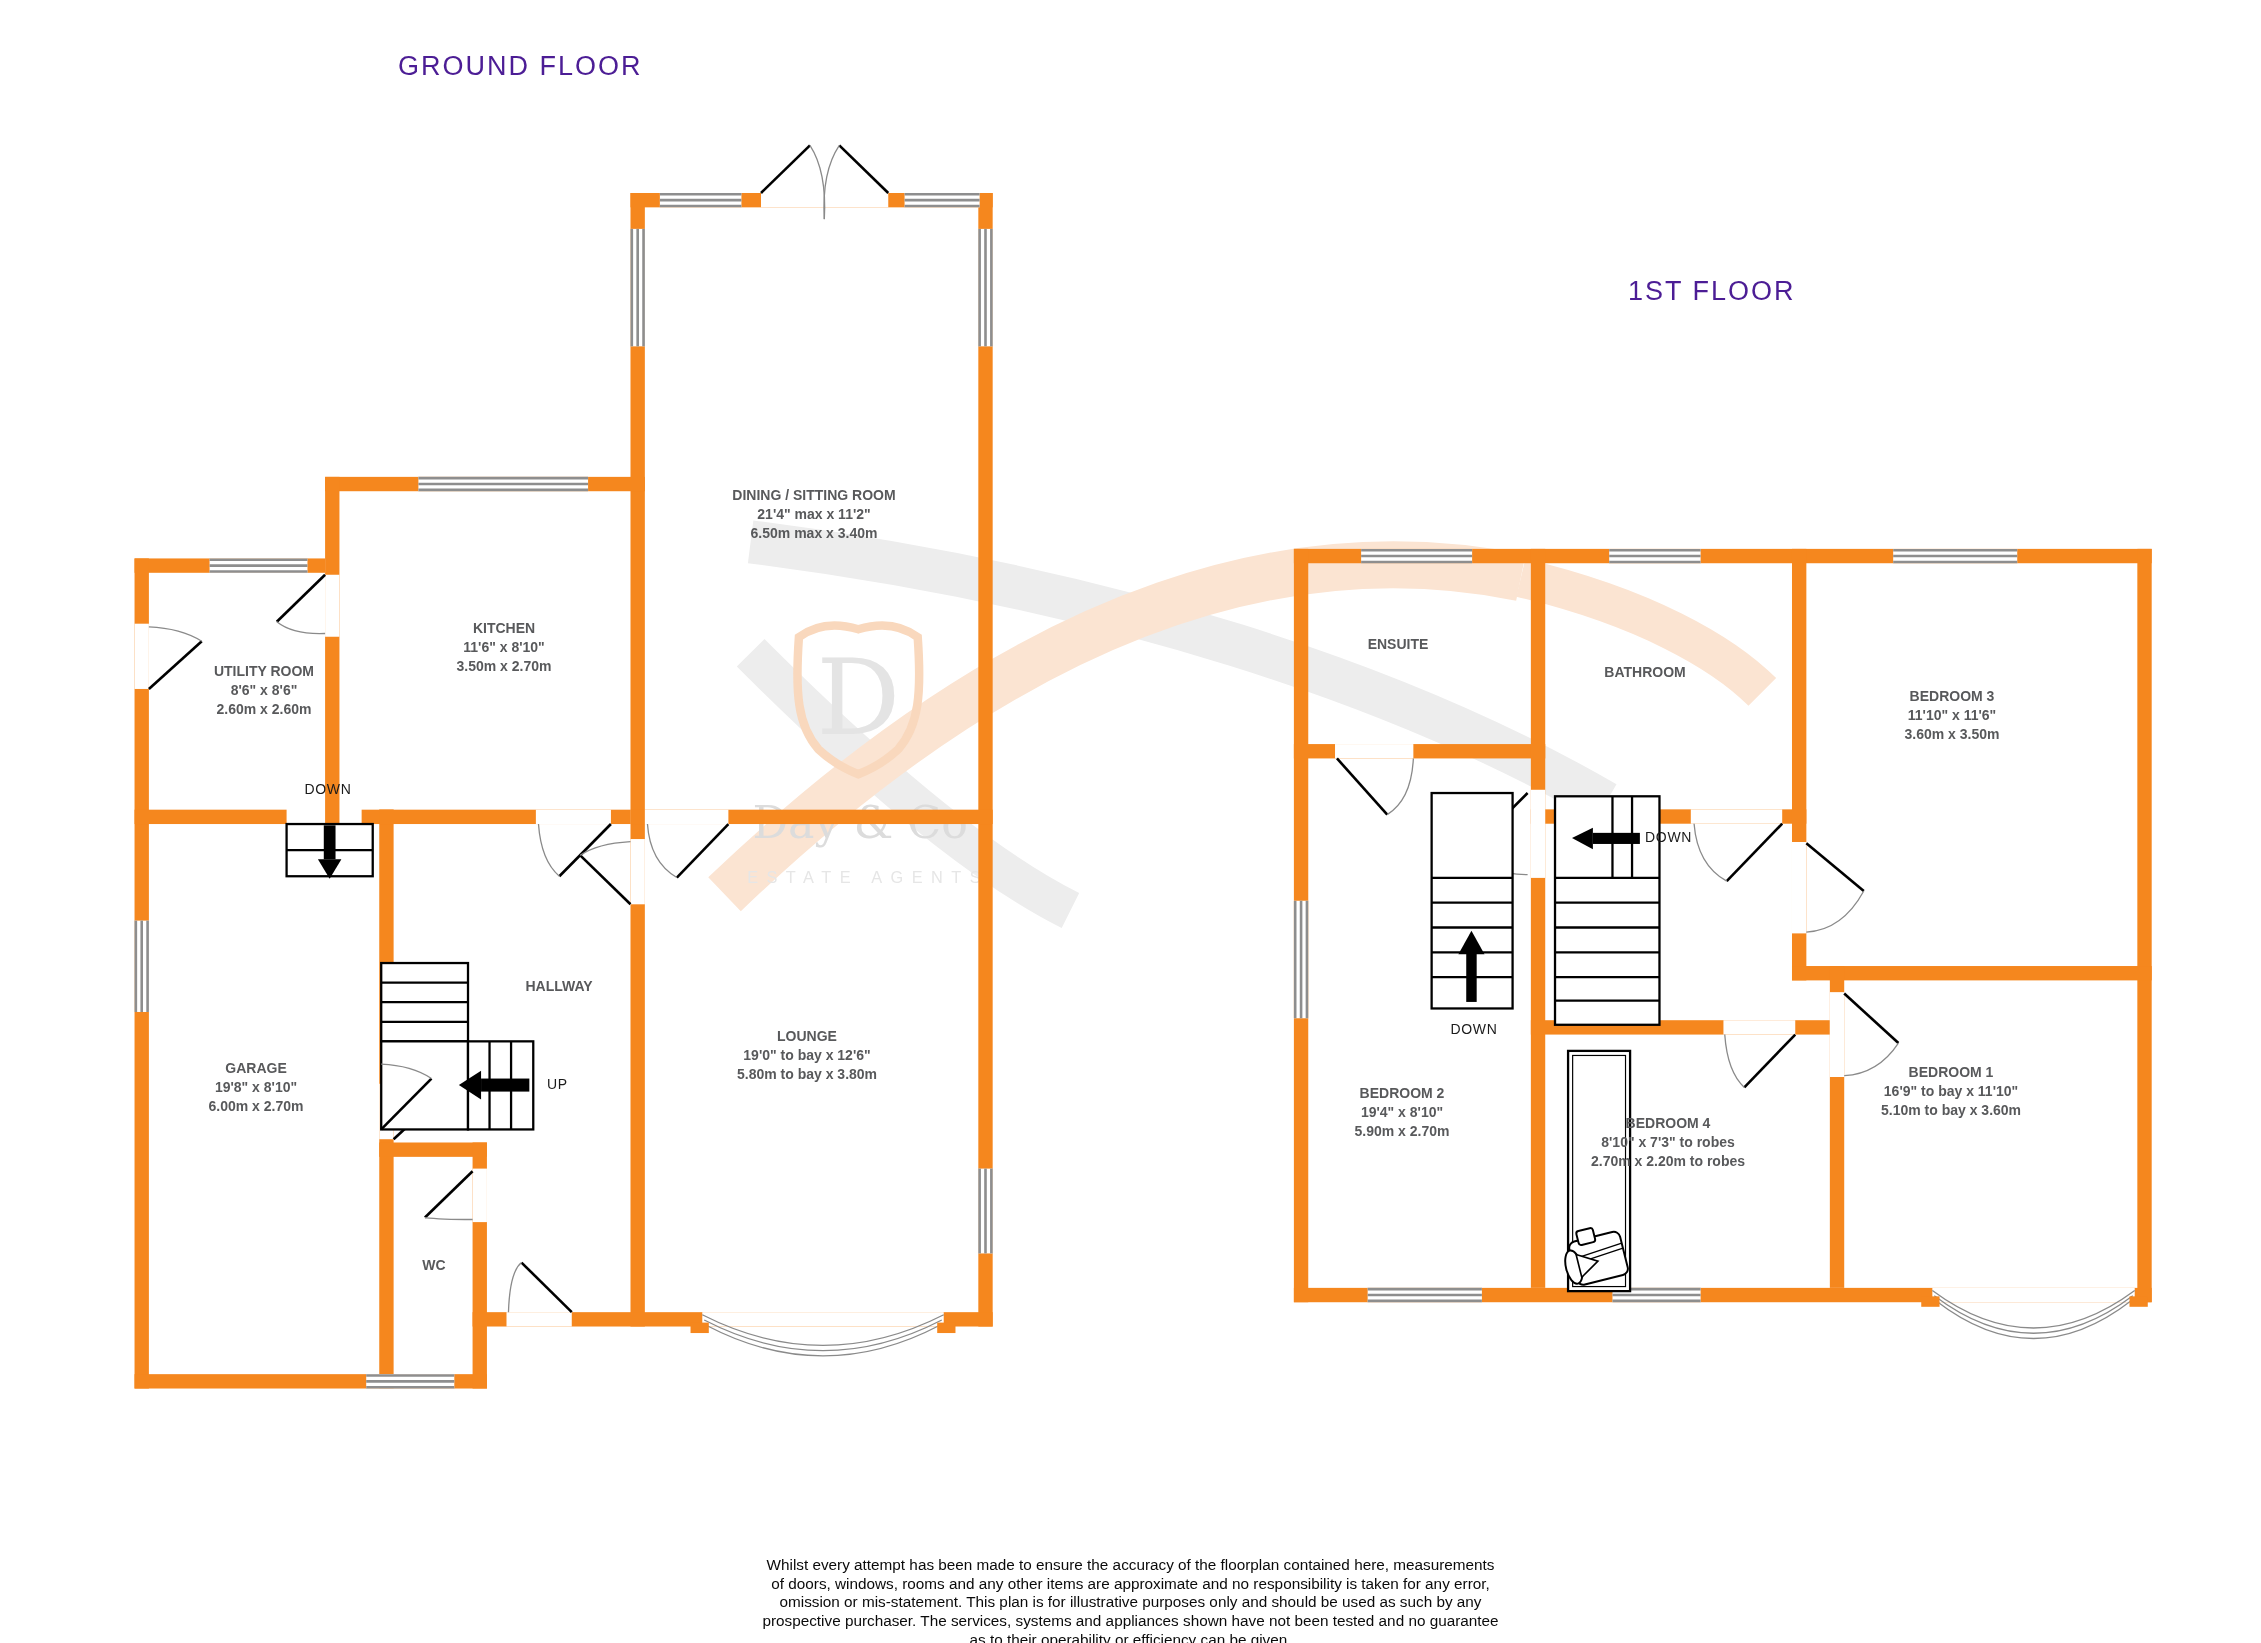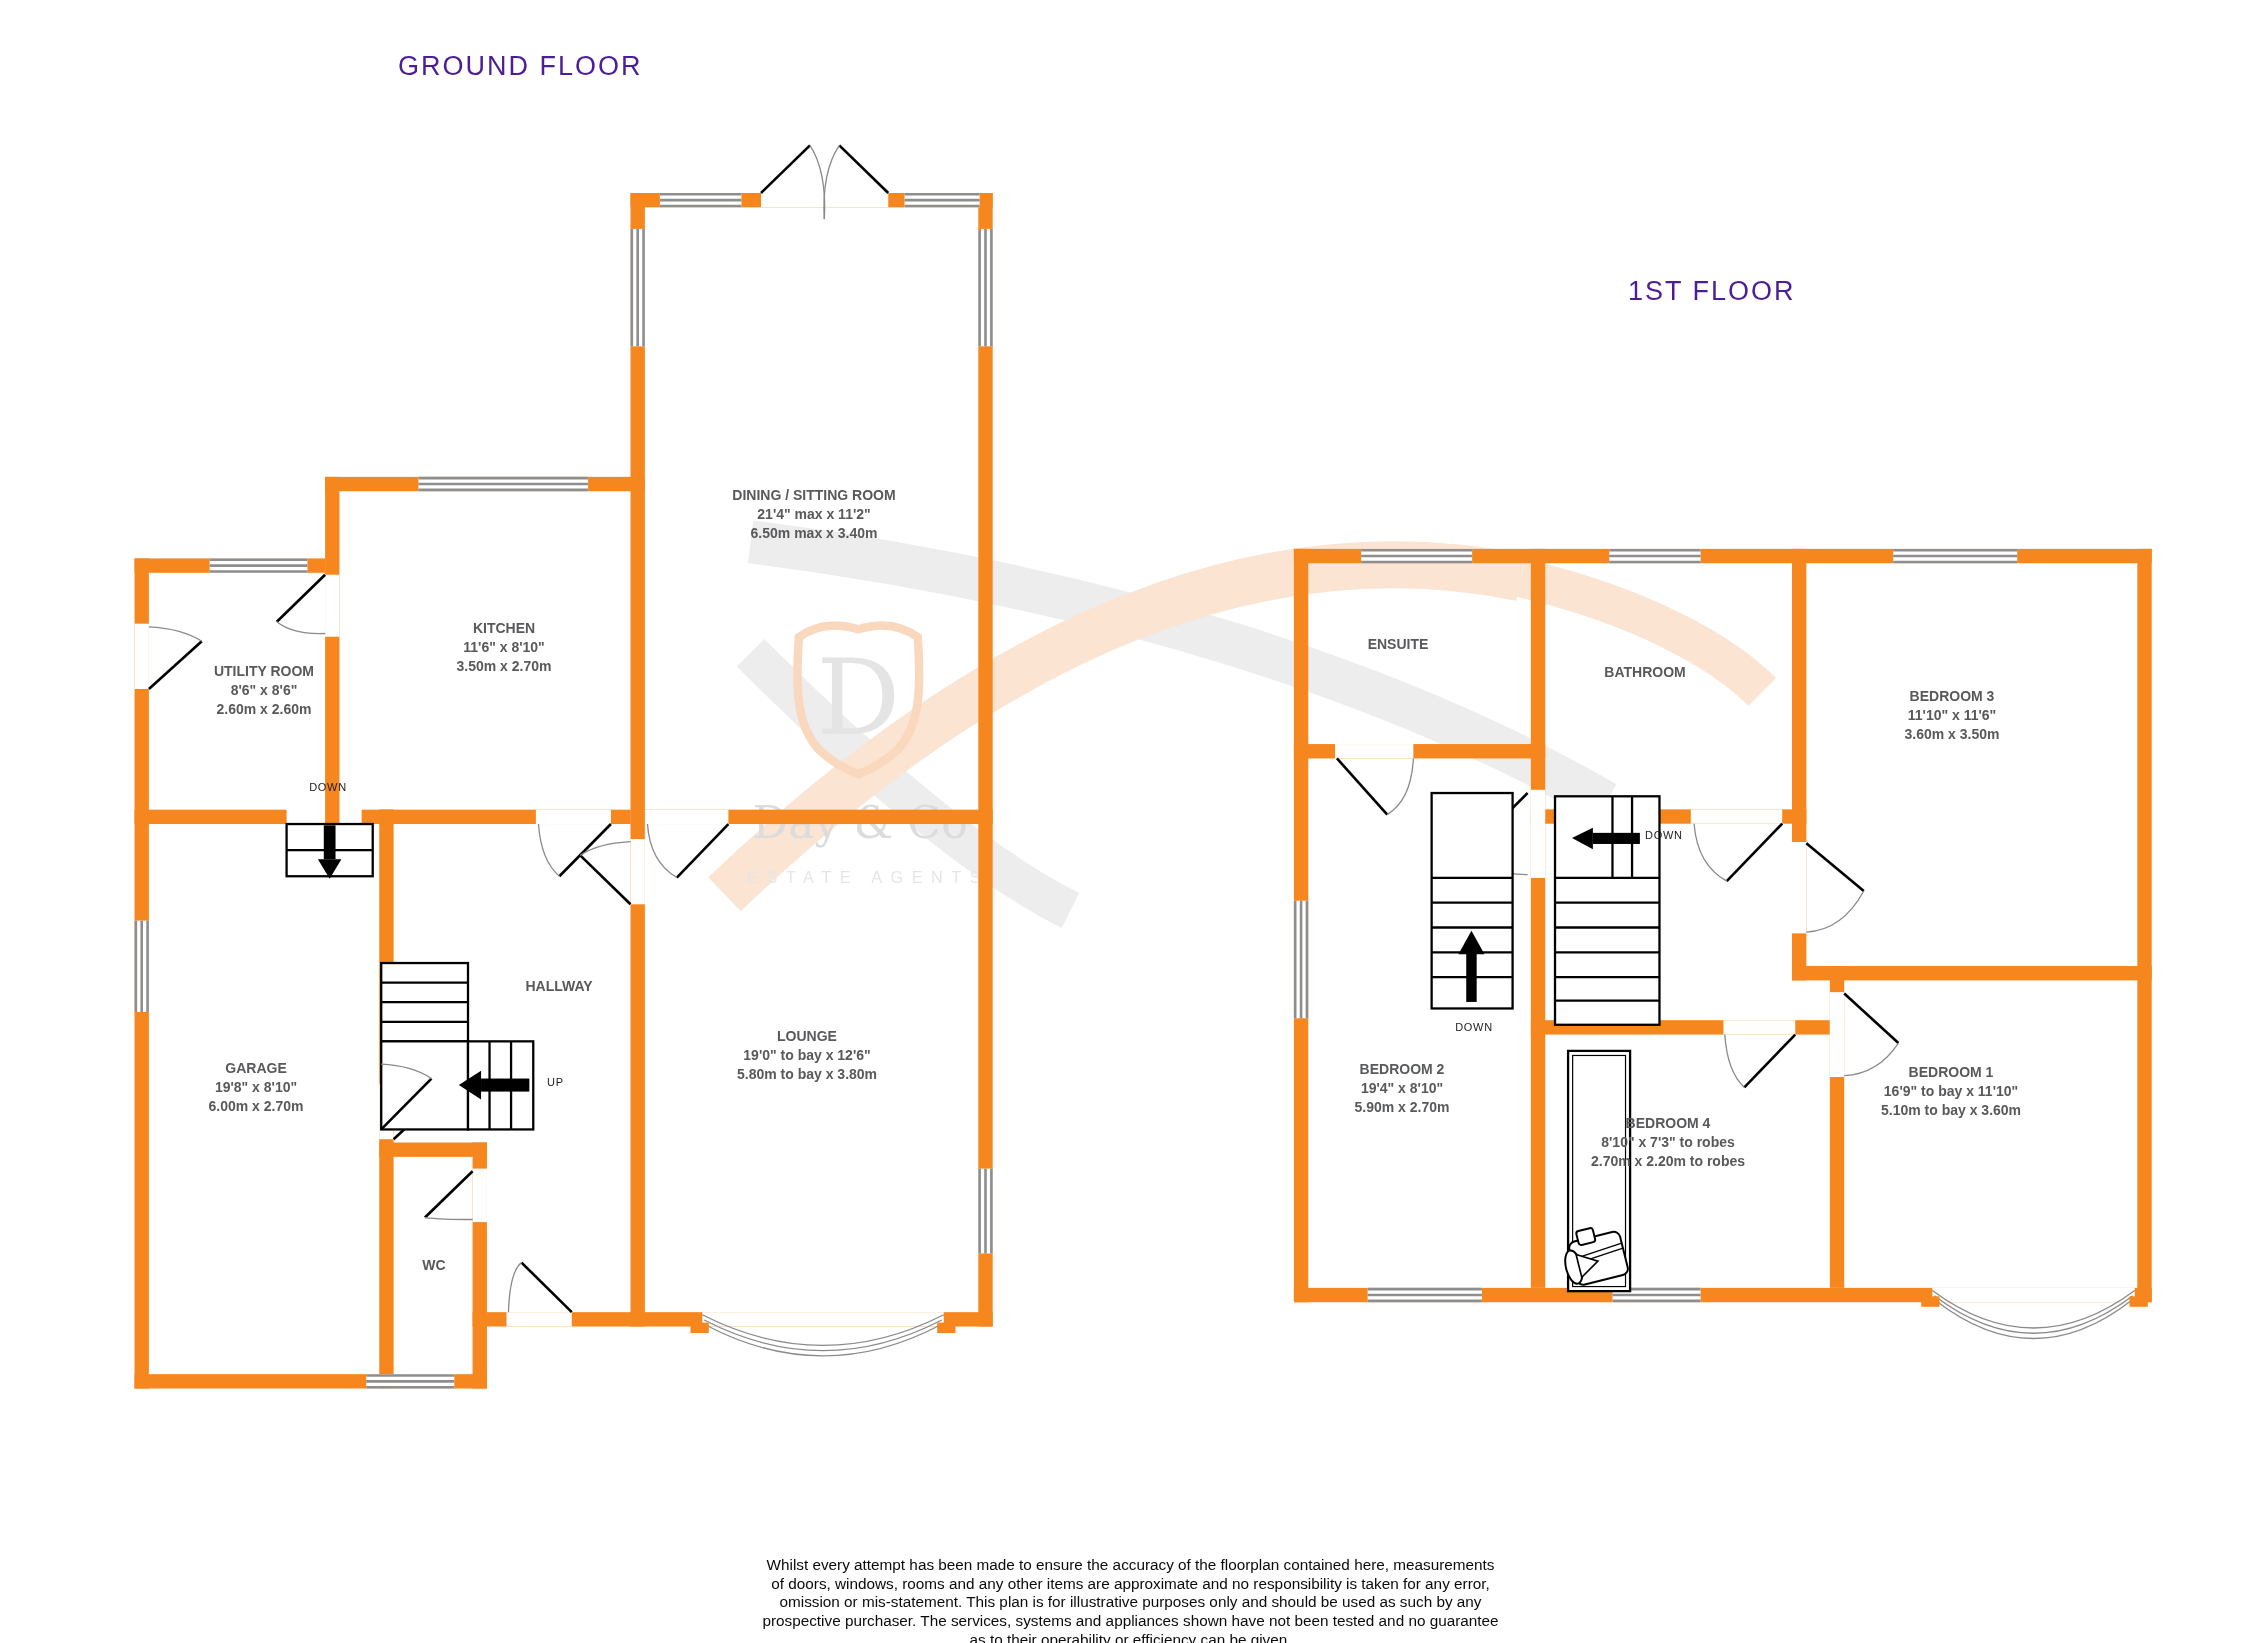--- a/index.html
+++ b/index.html
@@ -2,21 +2,21 @@
 <html style="font-size:10.4px"><head>
 <meta charset="utf-8">
 <style>
   html,body{margin:0;padding:0;background:#ffffff;}
   #page{position:relative;width:2261px;height:1643px;background:#fff;overflow:hidden;
         font-family:"Liberation Sans",sans-serif;}
   svg{position:absolute;}
   .title{position:absolute;font-size:27px;color:#4c1d95;letter-spacing:2px;z-index:3;}
   .lbl{position:absolute;transform:translateX(-50%);text-align:center;color:#58595B;
        font-weight:bold;font-size:14px;line-height:19px;white-space:nowrap;z-index:3;}
-  .stairlbl{position:absolute;font-size:11px;color:#1b1b1b;letter-spacing:0.7px;z-index:3;}
+  .stairlbl{position:absolute;font-size:14px;color:#1b1b1b;letter-spacing:0.7px;z-index:3;}
   .centered{transform:translateX(-50%);}
   #disclaimer{position:absolute;left:50%;transform:translateX(-50%);top:1556px;width:914px;
       text-align:center;font-size:15.3px;line-height:18.7px;color:#0a0a0a;z-index:3;}
   .wall{fill:#F5871E;}
   .winline{stroke:#8E8E8E;stroke-width:4;}
   .winfill{fill:#ffffff;}
   .stair{fill:#ffffff;stroke:#000;stroke-width:3.5;}
   .tread{stroke:#000;stroke-width:3.5;}
   .leaf{stroke:#000;stroke-width:4;fill:none;}
   .swing{stroke:#8a8a8a;stroke-width:2;fill:none;}
@@ -362,21 +362,21 @@
     <div>ENSUITE</div>
   </div>
   <div class="lbl" style="left:1645px;top:663px">
     <div>BATHROOM</div>
   </div>
   <div class="lbl" style="left:1952px;top:687px">
     <div>BEDROOM 3</div>
     <div>11'10"  x 11'6"</div>
     <div>3.60m  x 3.50m</div>
   </div>
-  <div class="lbl" style="left:1402px;top:1060px">
+  <div class="lbl" style="left:1402px;top:1084px">
     <div>BEDROOM 2</div>
     <div>19'4"  x 8'10"</div>
     <div>5.90m  x 2.70m</div>
   </div>
   <div class="lbl" style="left:1668px;top:1114px">
     <div>BEDROOM 4</div>
     <div>8'10"  x 7'3" to robes</div>
     <div>2.70m  x 2.20m to robes</div>
   </div>
   <div class="lbl" style="left:1951px;top:1063px">

